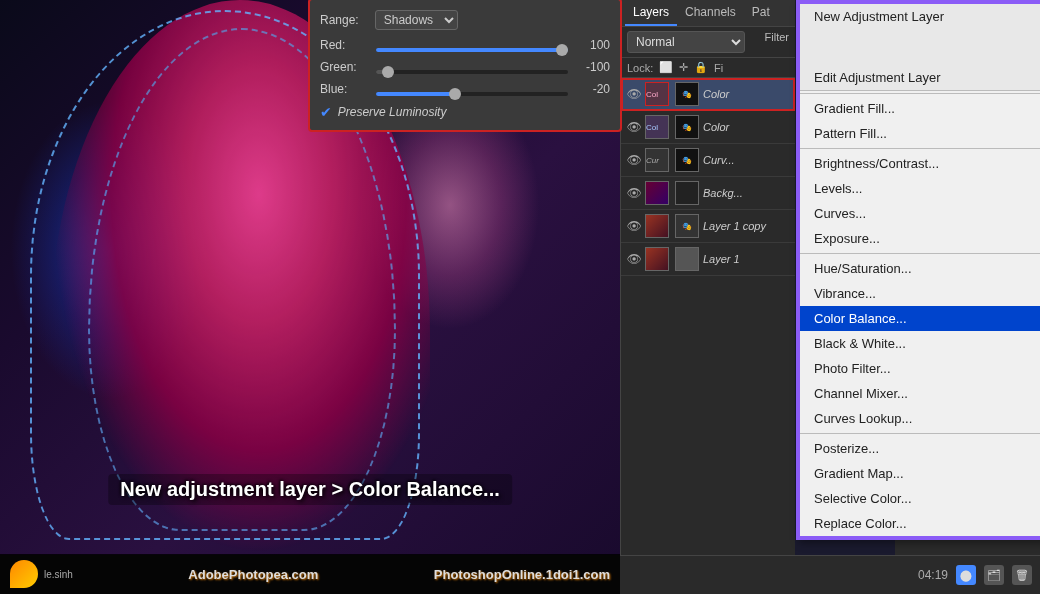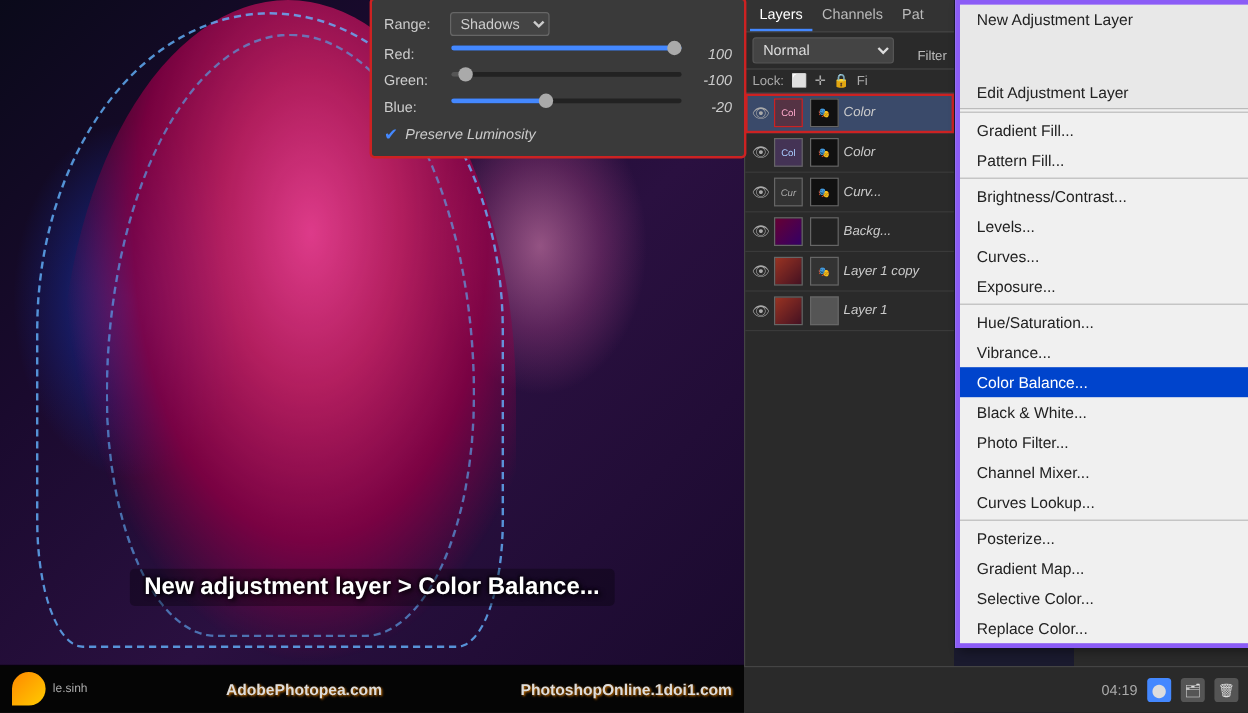--- a/index.html
+++ b/index.html
@@ -121,37 +121,36 @@
       font-weight: bold;
       white-space: nowrap;
       text-shadow: 2px 2px 4px black, -1px -1px 3px black;
       background: rgba(0,0,0,0.3);
       padding: 4px 12px;
       border-radius: 4px;
     }
 
     .panel-row {
       display: flex;
-      align-items: flex-start;
+      align-items: flex-end;
       margin-bottom: 8px;
       gap: 6px;
     }
     .panel-label {
       color: #ccc;
       font-size: 12px;
       width: 50px;
       flex-shrink: 0;
     }
     .panel-value {
       color: #ccc;
       font-size: 12px;
       width: 36px;
       text-align: right;
       flex-shrink: 0;
-      font-style: italic;
     }
     .slider-track {
       flex: 1;
       height: 4px;
       background: #222;
       border-radius: 2px;
       position: relative;
     }
     .slider-fill-blue {
       height: 100%;
@@ -251,21 +250,21 @@
       cursor: pointer;
     }
     .layers-tab.active {
       color: #fff;
       border-bottom: 2px solid #4488ff;
     }
 
     
     .blend-row {
       display: flex;
-      align-items: flex-end;
+      align-items: flex-start;
       padding: 4px 6px;
       border-bottom: 1px solid #444;
       gap: 20px;
     }
     .blend-dropdown {
       background: #444;
       color: #ddd;
       border: 1px solid #555;
       border-radius: 3px;
       font-size: 12px;
@@ -316,21 +315,20 @@
       flex-shrink: 0;
     }
     .layer-thumb {
       width: 24px;
       height: 24px;
       background: #444;
       border: 1px solid #666;
       flex-shrink: 0;
       display: flex;
       align-items: center;
-      justify-content: center;
       font-size: 9px;
       color: #aaa;
       overflow: hidden;
     }
     .layer-thumb-curves {
       background: #333;
     }
     .layer-mask {
       width: 24px;
       height: 24px;

